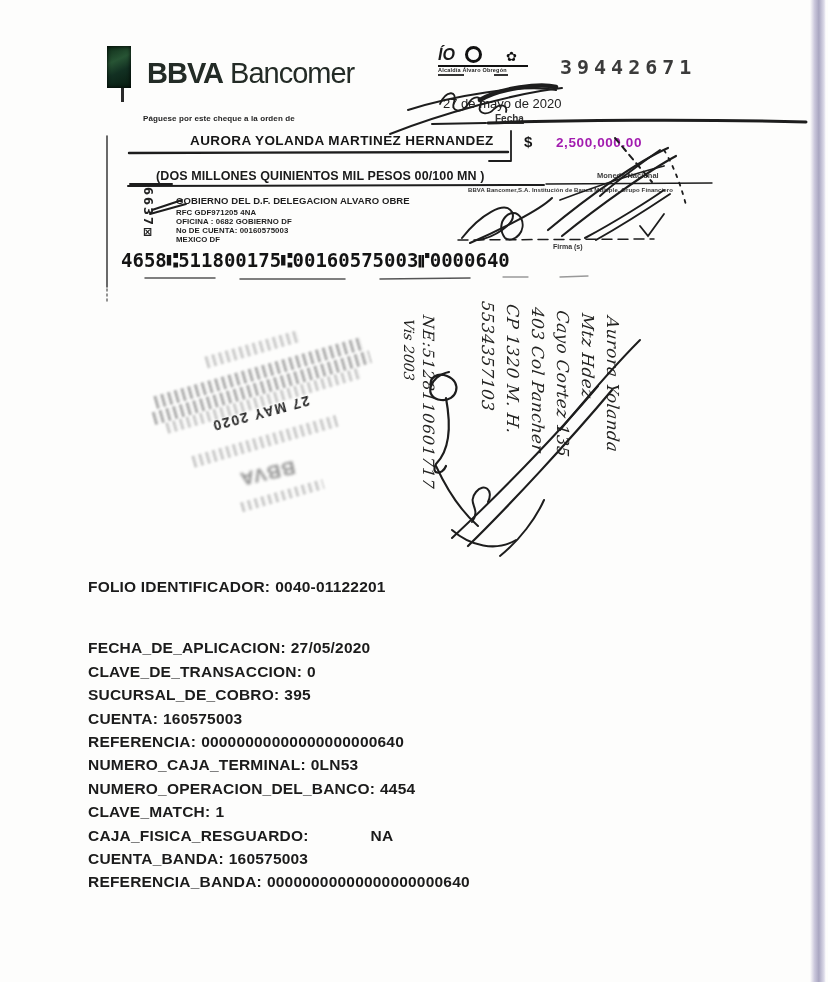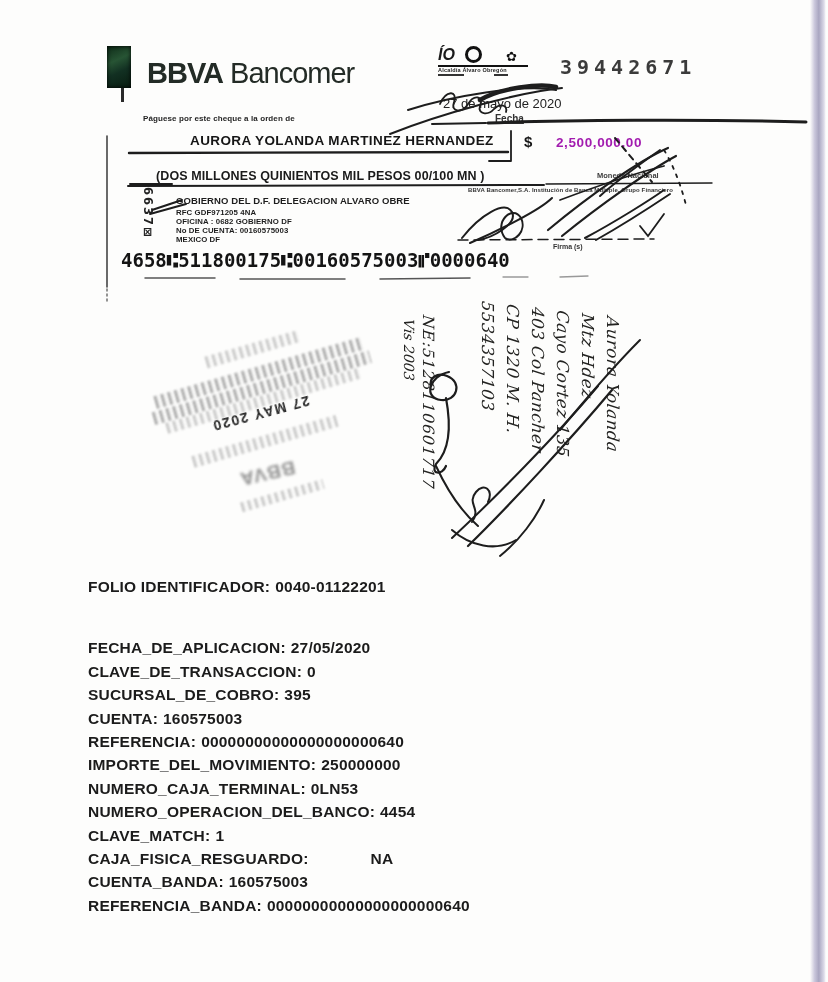--- a/index.html
+++ b/index.html
@@ -157,21 +157,20 @@
     <div>5534357103</div>
   </div>
 
   <div class="abs details">
     <div class="drow"><span>FOLIO IDENTIFICADOR:</span><span class="val">0040-01122201</span></div>
     <div class="drow gap-before"><span>FECHA_DE_APLICACION:</span><span class="val">27/05/2020</span></div>
     <div class="drow"><span>CLAVE_DE_TRANSACCION:</span><span class="val">0</span></div>
     <div class="drow"><span>SUCURSAL_DE_COBRO:</span><span class="val">395</span></div>
     <div class="drow"><span>CUENTA:</span><span class="val">160575003</span></div>
     <div class="drow"><span>REFERENCIA:</span><span class="val">00000000000000000000640</span></div>
-    <div class="drow"><span>IMPORTE_DEL_MOVIMIENTO:</span><span class="val">250000000</span></div>
     <div class="drow"><span>NUMERO_CAJA_TERMINAL:</span><span class="val">0LN53</span></div>
     <div class="drow"><span>NUMERO_OPERACION_DEL_BANCO:</span><span class="val">4454</span></div>
     <div class="drow"><span>CLAVE_MATCH:</span><span class="val">1</span></div>
     <div class="drow row-na"><span>CAJA_FISICA_RESGUARDO:</span><span class="val">NA</span></div>
     <div class="drow"><span>CUENTA_BANDA:</span><span class="val">160575003</span></div>
     <div class="drow"><span>REFERENCIA_BANDA:</span><span class="val">00000000000000000000640</span></div>
   </div>
 
   <svg class="overlay" width="828" height="982" viewBox="0 0 828 982">
     <g fill="none" stroke="#1d1d1d" stroke-linecap="round">

